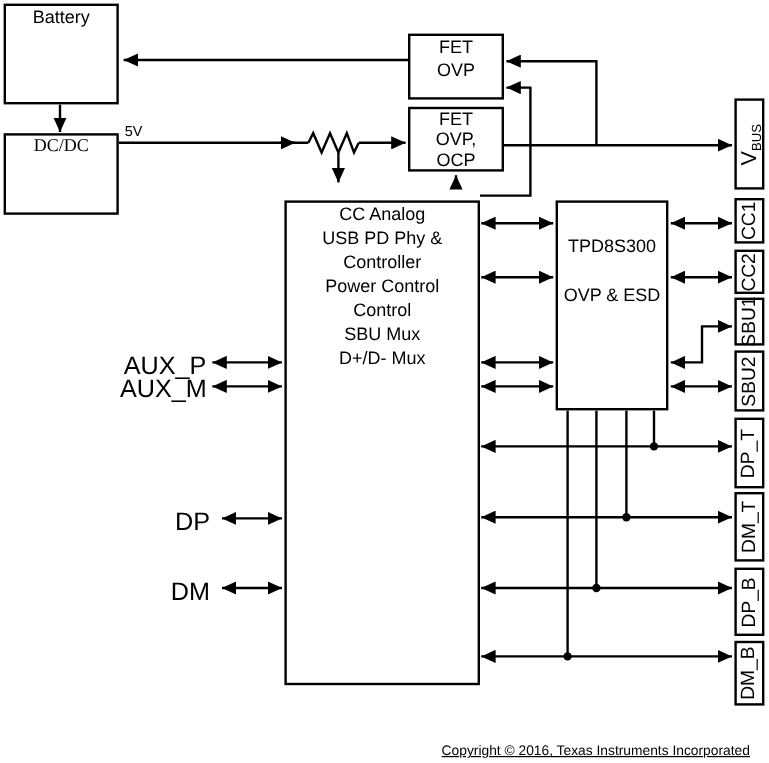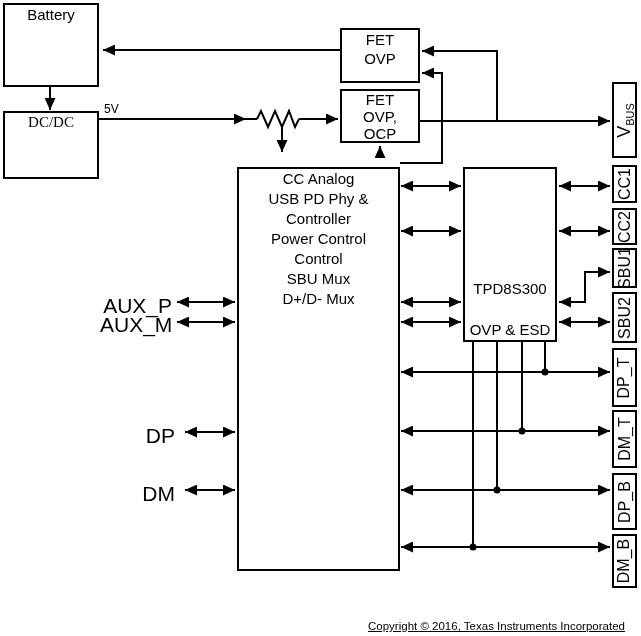--- a/index.html
+++ b/index.html
@@ -153,21 +153,21 @@
   <div class="box ctrl-lines" style="left:237px;top:155px;width:163px;height:404px;margin-top:12px;">
     <span class="ln">CC Analog</span>
     <span class="ln">USB PD Phy &amp;</span>
     <span class="ln">Controller</span>
     <span class="ln">Power Control</span>
     <span class="ln">Control</span>
     <span class="ln">SBU Mux</span>
     <span class="ln">D+/D- Mux</span>
   </div>
 
-  <div class="box" style="left:463px;top:167px;width:94px;height:175px;line-height:21px;justify-content:flex-end;gap:20px;">
+  <div class="box" style="left:463px;top:167px;width:94px;height:175px;line-height:21px;justify-content:center;padding-bottom:58px;gap:20px;">
     <span class="ln">TPD8S300</span>
     <span class="ln">OVP &amp; ESD</span>
   </div>
 
   <div class="pin" style="left:612px;top:82px;width:25px;height:76px;">
     <span class="rot"><span class="vmain">V</span><span class="vsub">BUS</span></span>
   </div>
   <div class="pin" style="left:612px;top:165px;width:25px;height:38px;">
     <span class="rot">CC1</span>
   </div>

